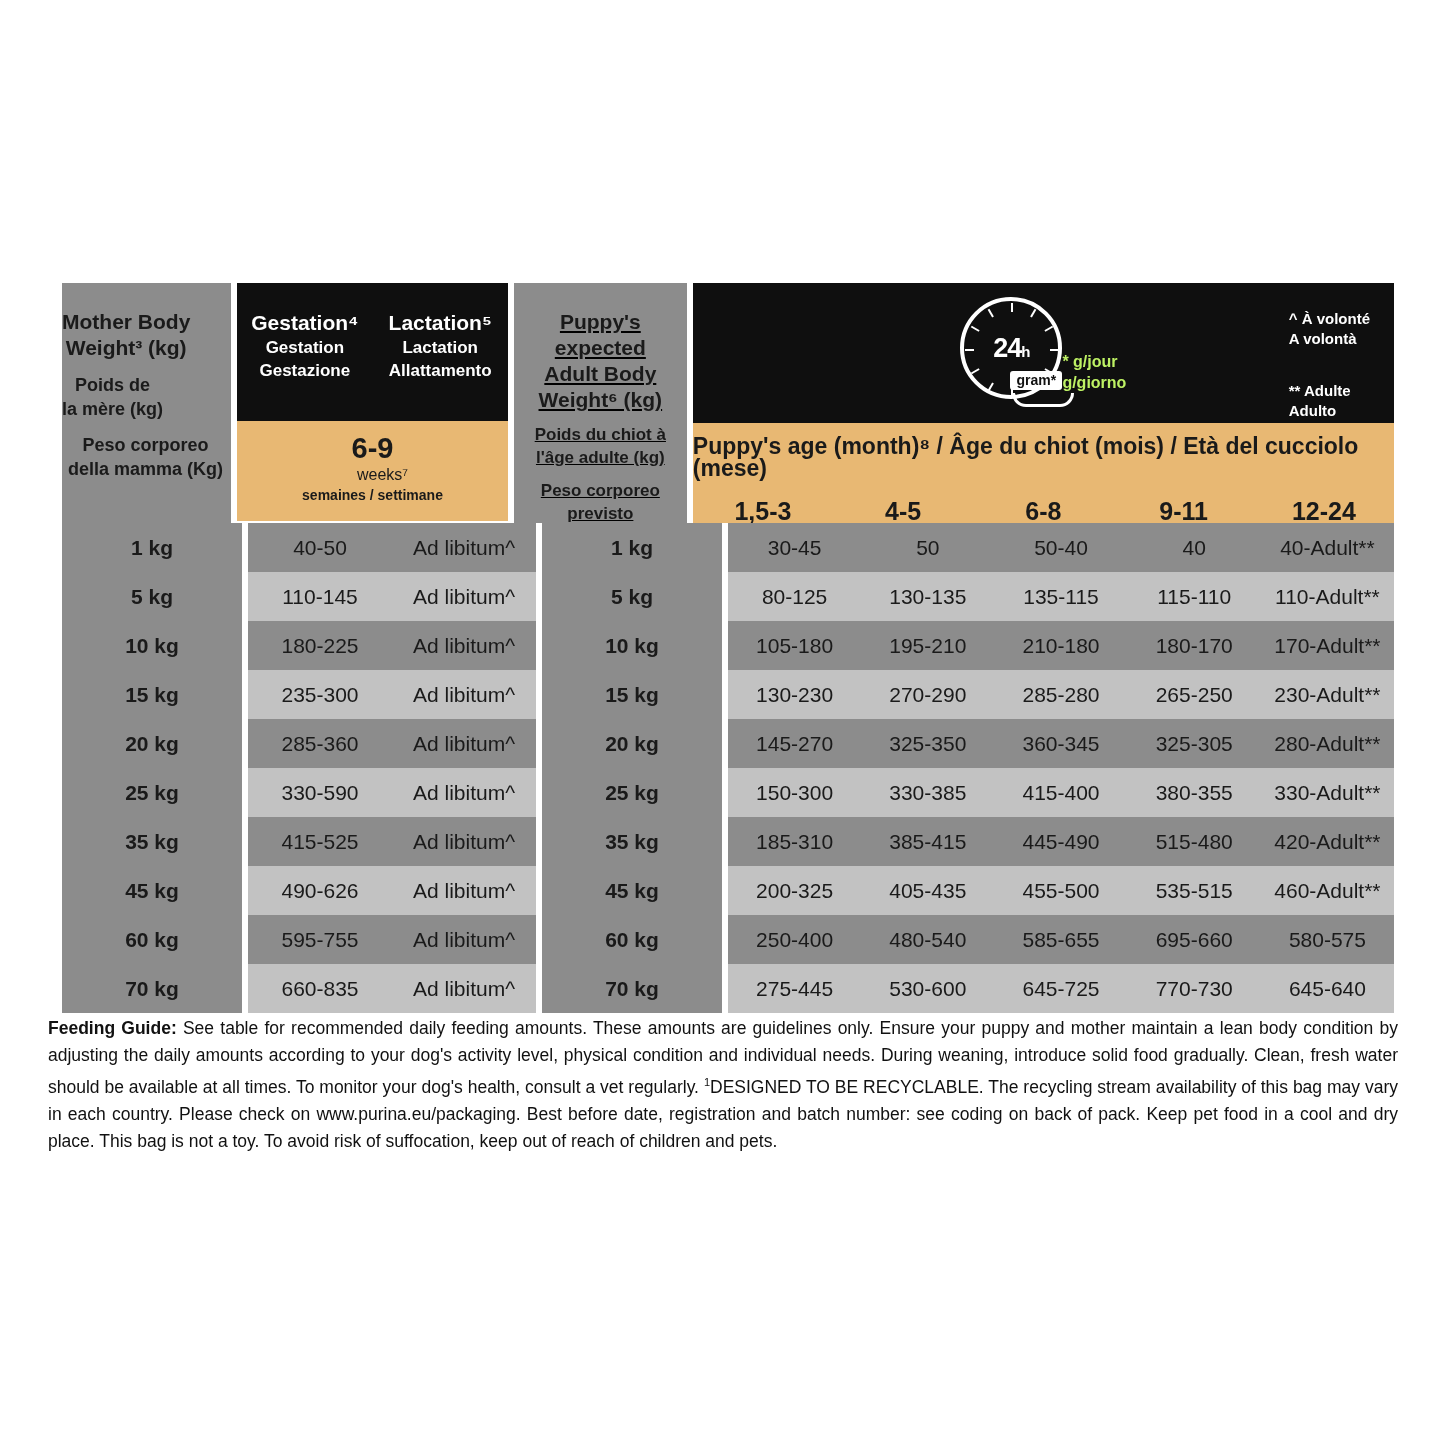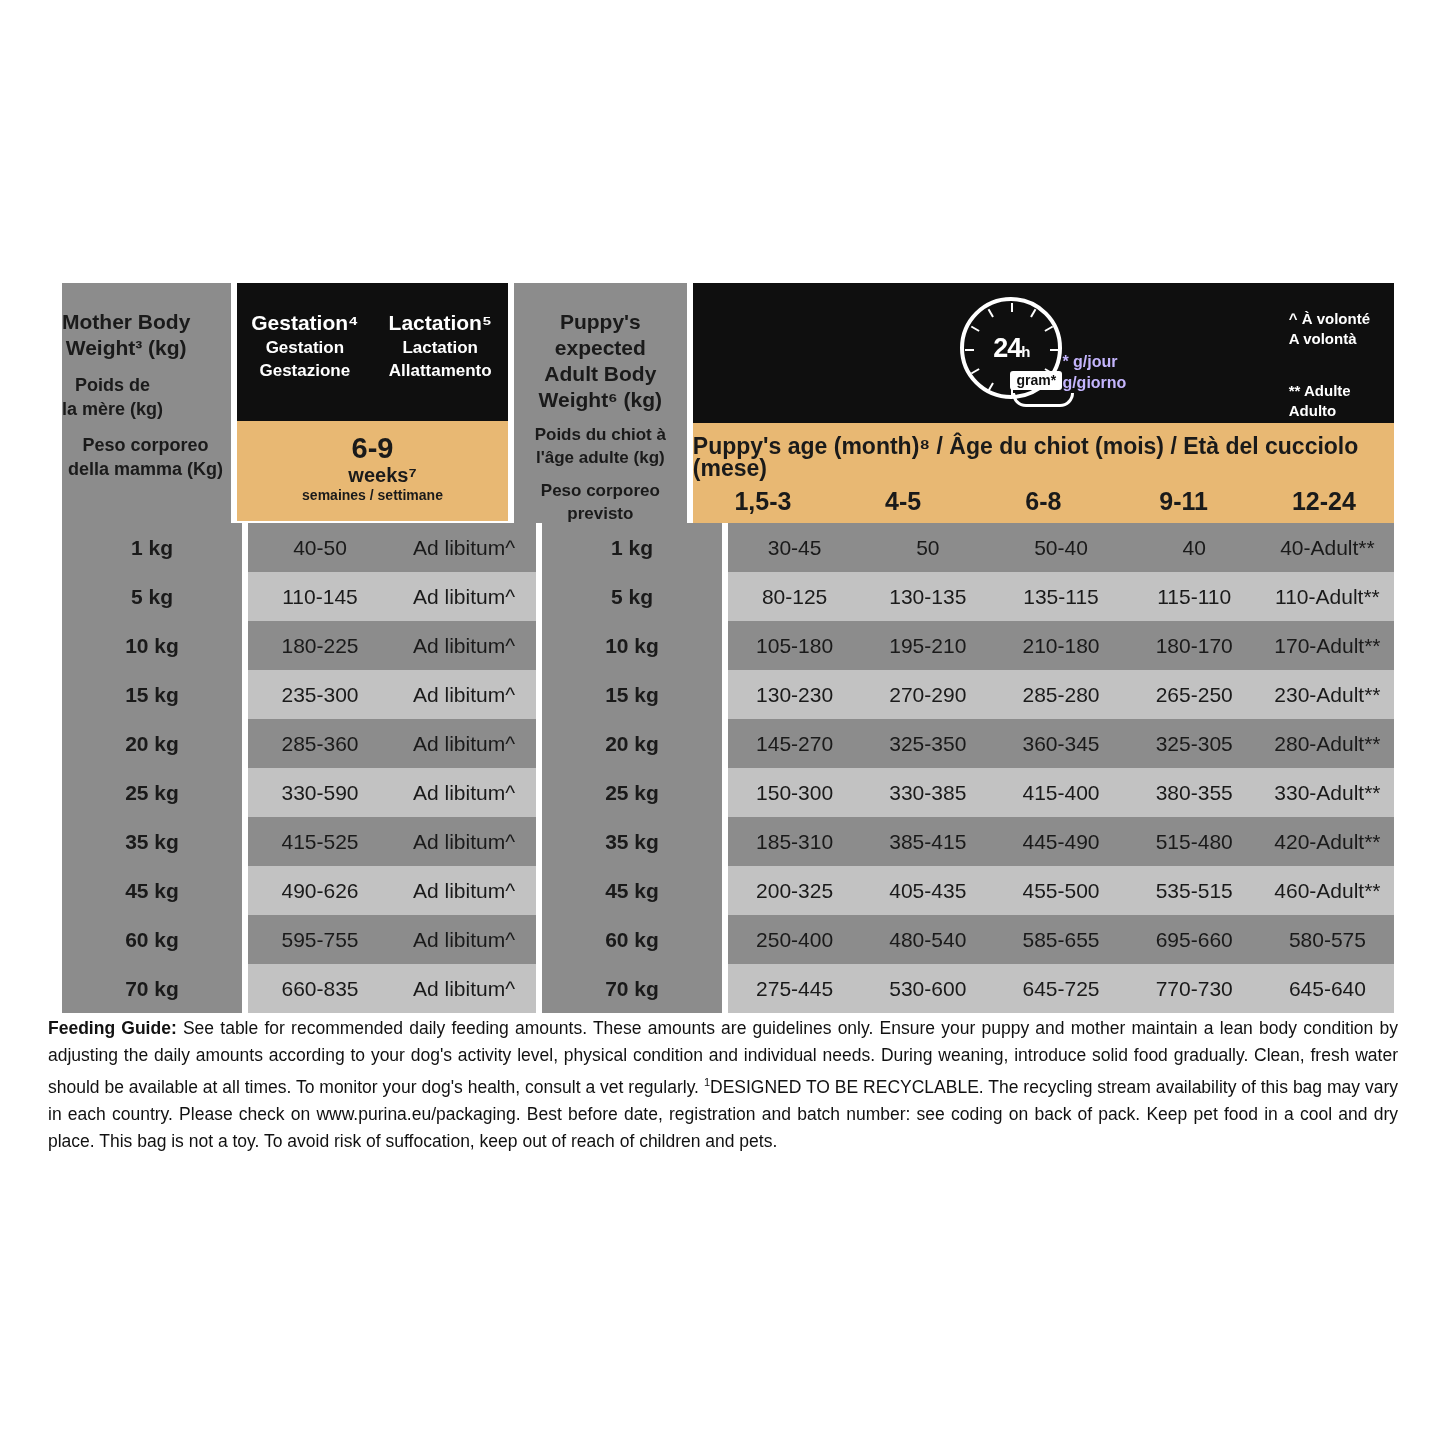--- a/index.html
+++ b/index.html
@@ -32,21 +32,21 @@
     display: flex;
     align-items: stretch;
     gap: 6px;
   }
 
   
   .col-mother { width: 180px; }
   
   .col-gest  { width: 288px; }
   
-  .col-puppy { width: 184px; }
+  .col-puppy { width: 184px; text-decoration: underline; }
   
   .col-ages  { flex: 1 1 auto; }
 
   .hdr-dark {
     background: #0f0f0f;
     color: #ffffff;
   }
   .hdr-tan {
     background: #e8b873;
     color: #1a1a1a;
@@ -98,21 +98,21 @@
   .gest-head .t2 { font-weight: bold; font-size: 17px; line-height: 23px; }
   .gest-head .t3 { font-weight: bold; font-size: 17px; line-height: 23px; }
 
   .gest-sub {
     height: 100px;
     box-sizing: border-box;
     text-align: center;
     padding-top: 10px;
   }
   .gest-sub .big { font-weight: bold; font-size: 29px; line-height: 34px; }
-  .gest-sub .sm1 { font-weight: bold; font-size: 20px; line-height: 20px; padding-left: 20px; }
+  .gest-sub .sm1 { font-weight: normal; font-size: 16px; line-height: 20px; padding-left: 20px; }
   .gest-sub .sm2 { font-weight: bold; font-size: 14px; line-height: 20px; }
 
   .puppy-head {
     height: 240px;
     background: #8c8c8c;
     color: #1a1a1a;
     display: flex;
     flex-direction: column;
     align-items: center;
     padding-top: 26px;
@@ -189,21 +189,21 @@
     left: 2px;
     top: 22px;
     width: 62px;
     height: 14px;
     border: 3px solid #ffffff;
     border-top: none;
     border-radius: 0 0 34px 34px;
     box-sizing: border-box;
   }
   .gjour {
-    color: #c4b5fd;
+    color: #bef264;
     font-weight: bold;
     font-size: 16px;
     line-height: 21px;
     padding-bottom: 6px;
   }
   .ad-lib {
     position: absolute;
     right: 24px;
     top: 26px;
     color: #ffffff;
@@ -220,21 +220,21 @@
     padding-top: 12px;
   }
   .ages-sub .caption {
     text-align: left;
     font-weight: bold;
     font-size: 23px;
     line-height: 22px;
   }
   .ages-sub .cells {
     display: flex;
-    margin-top: 6px;
+    margin-top: 16px;
   }
   .ages-sub .cells > div {
     flex: 1 1 20%;
     text-align: center;
     font-weight: bold;
     font-size: 25px;
     line-height: 32px;
   }
 
   

